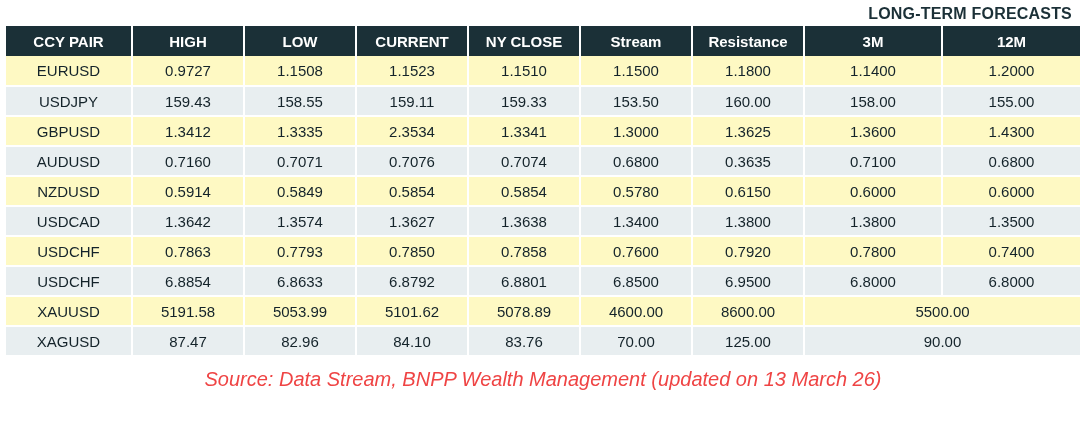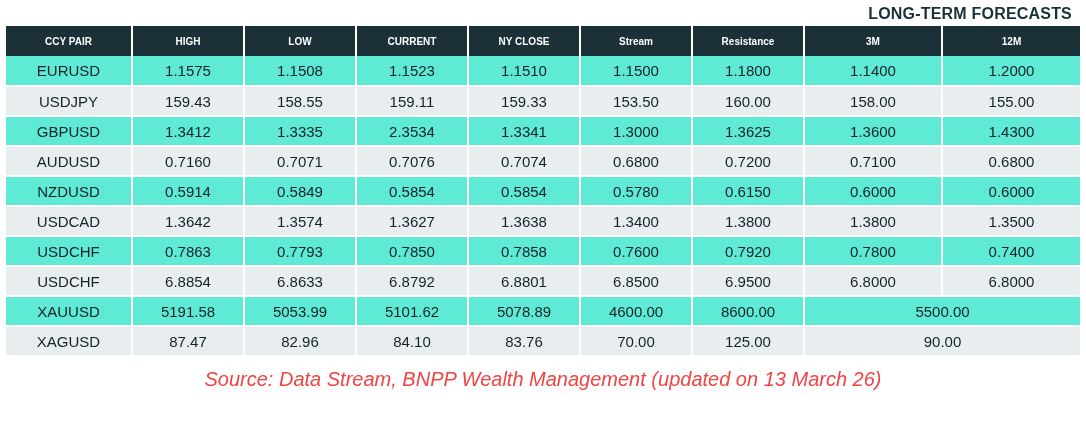--- a/index.html
+++ b/index.html
@@ -43,42 +43,42 @@
   table.fx col.c3 { width: 112px; }
   table.fx col.c4 { width: 112px; }
   table.fx col.c5 { width: 112px; }
   table.fx col.c6 { width: 112px; }
   table.fx col.c7 { width: 138px; }
   table.fx col.c8 { width: 138px; }
 
   table.fx thead th {
     background: #1b3037;
     color: #ffffff;
-    font-size: 10px;
+    font-size: 15px;
     font-weight: bold;
     height: 30px;
     text-align: center;
     border-right: 2px solid #ffffff;
     padding: 0 2px;
     white-space: nowrap;
   }
   table.fx thead th:last-child { border-right: none; margin-left: 23px; }
 
   table.fx tbody td {
     height: 30px;
     font-size: 15px;
     color: #14232a;
     text-align: center;
     border-right: 2px solid #ffffff;
     border-bottom: 2px solid #ffffff;
     padding: 0 2px;
     white-space: nowrap;
   }
   table.fx tbody td:last-child { border-right: none; }
-  table.fx tbody tr.odd td { background: #5eead4; }
+  table.fx tbody tr.odd td { background: #fef9c3; }
   table.fx tbody tr.even td { background: #e8eef0; }
 
   .source {
     text-align: center;
     font-size: 20px;
     font-style: italic;
     color: #ef4444;
     padding-top: 11px;
   }
 </style>
@@ -110,21 +110,21 @@
         <th>NY CLOSE</th>
         <th>Stream</th>
         <th>Resistance</th>
         <th>3M</th>
         <th>12M</th>
       </tr>
     </thead>
     <tbody>
         <tr class="odd">
           <td>EURUSD</td>
-          <td>1.1575</td>
+          <td>0.9727</td>
           <td>1.1508</td>
           <td>1.1523</td>
           <td>1.1510</td>
           <td>1.1500</td>
           <td>1.1800</td>
           <td>1.1400</td>
           <td>1.2000</td>
         </tr>
         <tr class="even">
           <td>USDJPY</td>
@@ -148,21 +148,21 @@
           <td>1.3600</td>
           <td>1.4300</td>
         </tr>
         <tr class="even">
           <td>AUDUSD</td>
           <td>0.7160</td>
           <td>0.7071</td>
           <td>0.7076</td>
           <td>0.7074</td>
           <td>0.6800</td>
-          <td>0.7200</td>
+          <td>0.3635</td>
           <td>0.7100</td>
           <td>0.6800</td>
         </tr>
         <tr class="odd">
           <td>NZDUSD</td>
           <td>0.5914</td>
           <td>0.5849</td>
           <td>0.5854</td>
           <td>0.5854</td>
           <td>0.5780</td>

